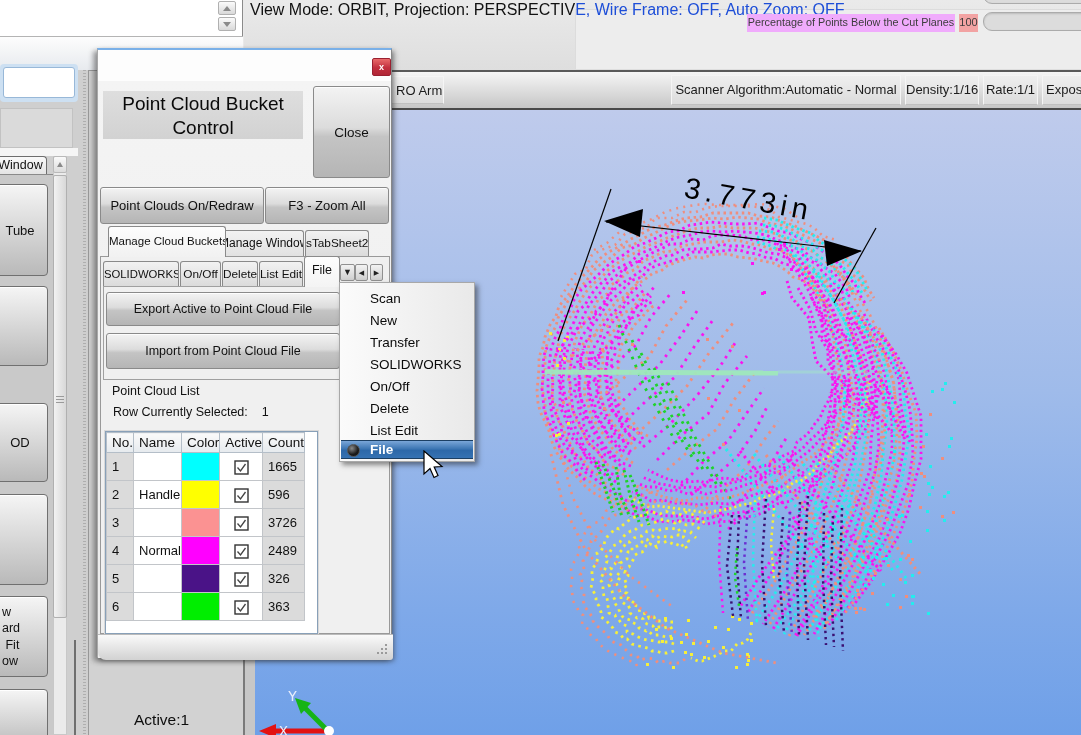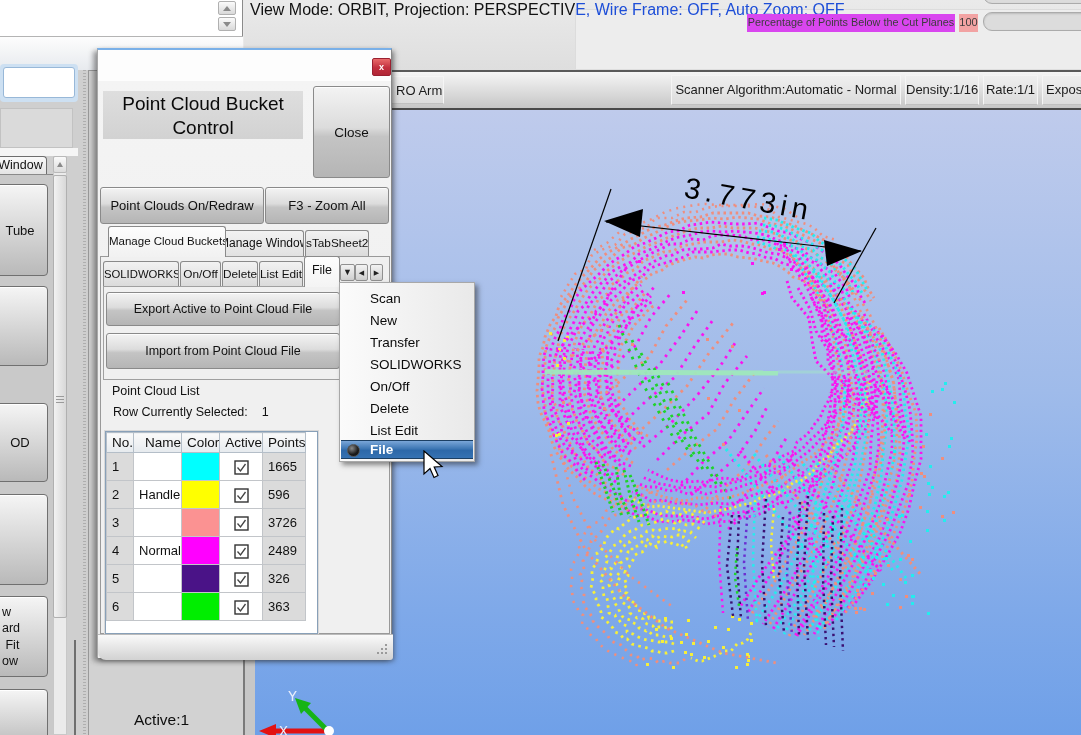--- a/index.html
+++ b/index.html
@@ -14,21 +14,21 @@
 .spinbtn { position:absolute; left:218px; width:18px; height:14px; background:linear-gradient(#fbfbfb,#d9d9d9); border:1px solid #b0b0b0; border-radius:2px; }
 .spinbtn:after { content:""; position:absolute; left:4px; border-left:4px solid transparent; border-right:4px solid transparent; }
 #spinup { top:1px; } #spinup:after { top:4px; border-bottom:5px solid #8a8a8a; }
 #spindn { top:17px; } #spindn:after { top:4px; border-top:5px solid #8a8a8a; }
 
 
 #topbar { left:244px; top:0; width:837px; height:70px; background:linear-gradient(#eaeaea,#dedede); }
 #vmtext { left:250px; top:1px; font-size:16px; color:#111; white-space:nowrap; }
 #vmtext .dim { color:#1d4ed8; }
 #ovpanel { left:575px; top:9px; width:506px; height:60px; background:#ededed; border-left:1px solid #dcdcdc; border-top:1px solid #dcdcdc; }
-#pinklbl { left:747px; top:14px; width:208px; height:18px; background:#d946ef; font-size:10.8px; color:#3c3c3c; text-align:center; line-height:17px; white-space:nowrap; overflow:hidden; }
+#pinklbl { left:747px; top:14px; width:208px; height:18px; background:#f0abfc; font-size:10.8px; color:#3c3c3c; text-align:center; line-height:17px; white-space:nowrap; overflow:hidden; }
 #pinkval { left:959px; top:14px; width:19px; height:18px; background:#f2a3a3; font-size:11px; color:#3c3c3c; text-align:center; line-height:17px; }
 .pbar { height:19px; background:#dcdcdc; border:1px solid #ababab; border-radius:9px; box-shadow:inset 0 1px 2px rgba(0,0,0,.15); }
 #pbar1 { left:983px; top:12px; width:110px; }
 #pbar0 { left:983px; top:-15px; width:110px; }
 
 
 #toolbar { left:244px; top:70px; width:837px; height:40px; background:linear-gradient(#f6f6f6,#c6c6c6); border-top:2px solid #5a5a5a; border-bottom:2px solid #4a4a4a; }
 .tseg { position:absolute; top:75px; height:30px; background:linear-gradient(#efefef,#dcdcdc); border:1px solid #f5f5f5; border-bottom-color:#c0c0c0; font-size:13px; color:#1c1c1c; line-height:28px; text-align:center; white-space:nowrap; overflow:hidden; }
 #segro { left:341px; top:76px; width:103px; height:28px; text-align:left; padding-left:54px; font-size:13px; }
 
@@ -456,24 +456,24 @@
   <div class="tab" id="tab2e">File</div>
   <div class="gbtn" id="btnexport">Export Active to Point Cloud File</div>
   <div class="gbtn" id="btnimport">Import from Point Cloud File</div>
   <div id="pcl">Point Cloud List</div>
   <div id="rcs">Row Currently Selected:&nbsp;&nbsp;&nbsp;&nbsp;1</div>
   <div id="tblwrap"></div>
   <table id="pctable">
     <tbody>
         <tr>
           <th style="width:25px;">No.</th>
-          <th style="width:40px;text-align:right;">Name</th>
+          <th style="width:40px;">Name</th>
           <th style="width:34px;">Color</th>
           <th style="width:41px;">Active</th>
-          <th style="width:41px;">Points</th>
+          <th style="width:41px;">Count</th>
         </tr>
     <tr>
           <td class="g">1</td>
           <td></td>
           <td class="sw" style="background:#00ffff;"></td>
           <td class="ck"><svg class="cksvg" viewBox="0 0 15 15">
               <rect x="1" y="1" width="13" height="13" fill="#fff" stroke="#333" stroke-width="1.4"></rect>
               <path d="M3.5 7.5l3 3.5 5-7" fill="none" stroke="#444" stroke-width="1.3"></path>
             </svg></td>
           <td class="g">1665</td>

